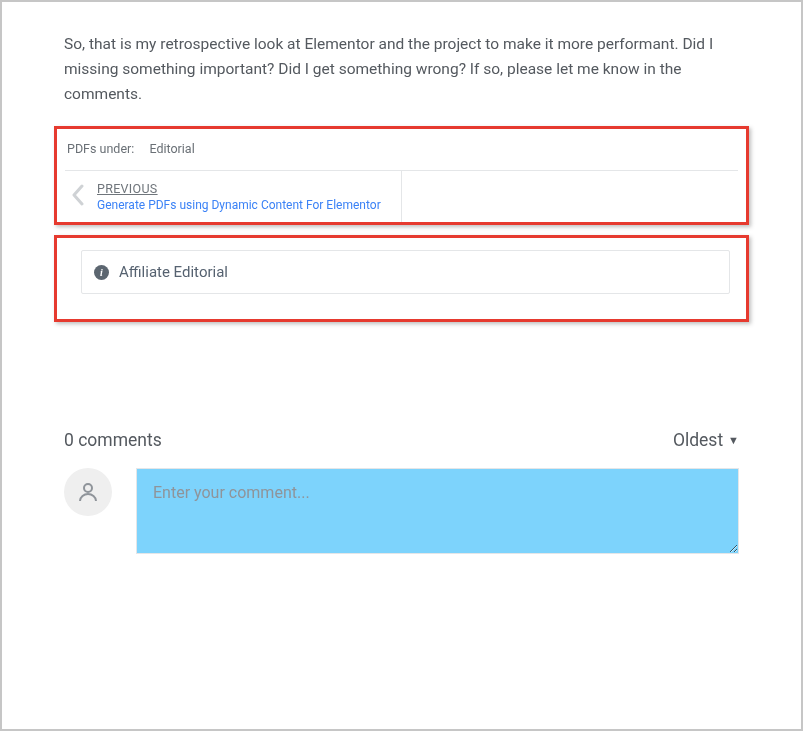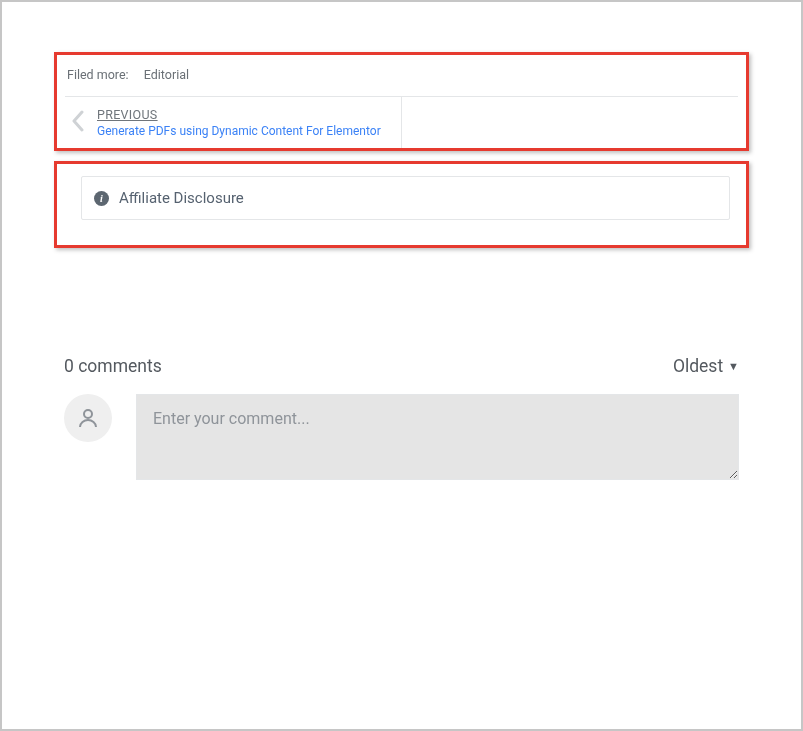--- a/index.html
+++ b/index.html
@@ -148,59 +148,60 @@
       width: 24px;
       height: 24px;
       stroke: #8f949a;
       fill: none;
       stroke-width: 2;
     }
     textarea.comment-box {
       flex: 1;
       height: 86px;
       border: 1px solid #e4e6e8;
-      background: #e5e5e5;
+      background: #7dd3fc;
       resize: vertical;
       padding: 14px 16px;
       font-size: 16px;
       font-family: inherit;
       color: #54595f;
     }
     textarea.comment-box::placeholder { color: #8f949a; }
   </style>
 </head>
 <body>
 
 <div>
+  <p class="article-text">So, that is my retrospective look at Elementor and the project to make it more performant. Did I missing something important? Did I get something wrong? If so, please let me know in the comments.</p>
 </div>
 
 <div class="highlight-box-1">
   <div class="filed-under">
-    <span>Filed more: </span><a href="#">Editorial</a>
+    <span>PDFs under: </span><a href="#">Editorial</a>
   </div>
   <div class="nav-row">
     <a href="#" class="nav-cell left" style="text-decoration:none;">
       <span class="chev">
         <svg width="14" height="22" viewBox="0 0 14 22">
             <path d="M11 2 L3 11 L11 20" stroke="#cfd2d5" stroke-width="3" fill="none" stroke-linecap="round" stroke-linejoin="round"></path>
           </svg>
       </span>
       <span>
         <span class="prev-label">PREVIOUS</span>
         <span class="prev-title">Generate PDFs using Dynamic Content For Elementor</span>
       </span>
     </a>
     <div class="nav-cell"></div>
   </div>
 </div>
 
 <div class="highlight-box-2">
   <div class="disclosure-bar">
     <span class="info-icon">i</span>
-    <span class="disclosure-text">Affiliate Disclosure</span>
+    <span class="disclosure-text">Affiliate Editorial</span>
   </div>
 </div>
 
 <div class="comments-section">
   <div class="comments-header">
     <span>0 comments</span>
     <span class="sort-group">
       <span class="sort-select">
         <span>Oldest</span>
         <span class="sort-caret">▼</span>

